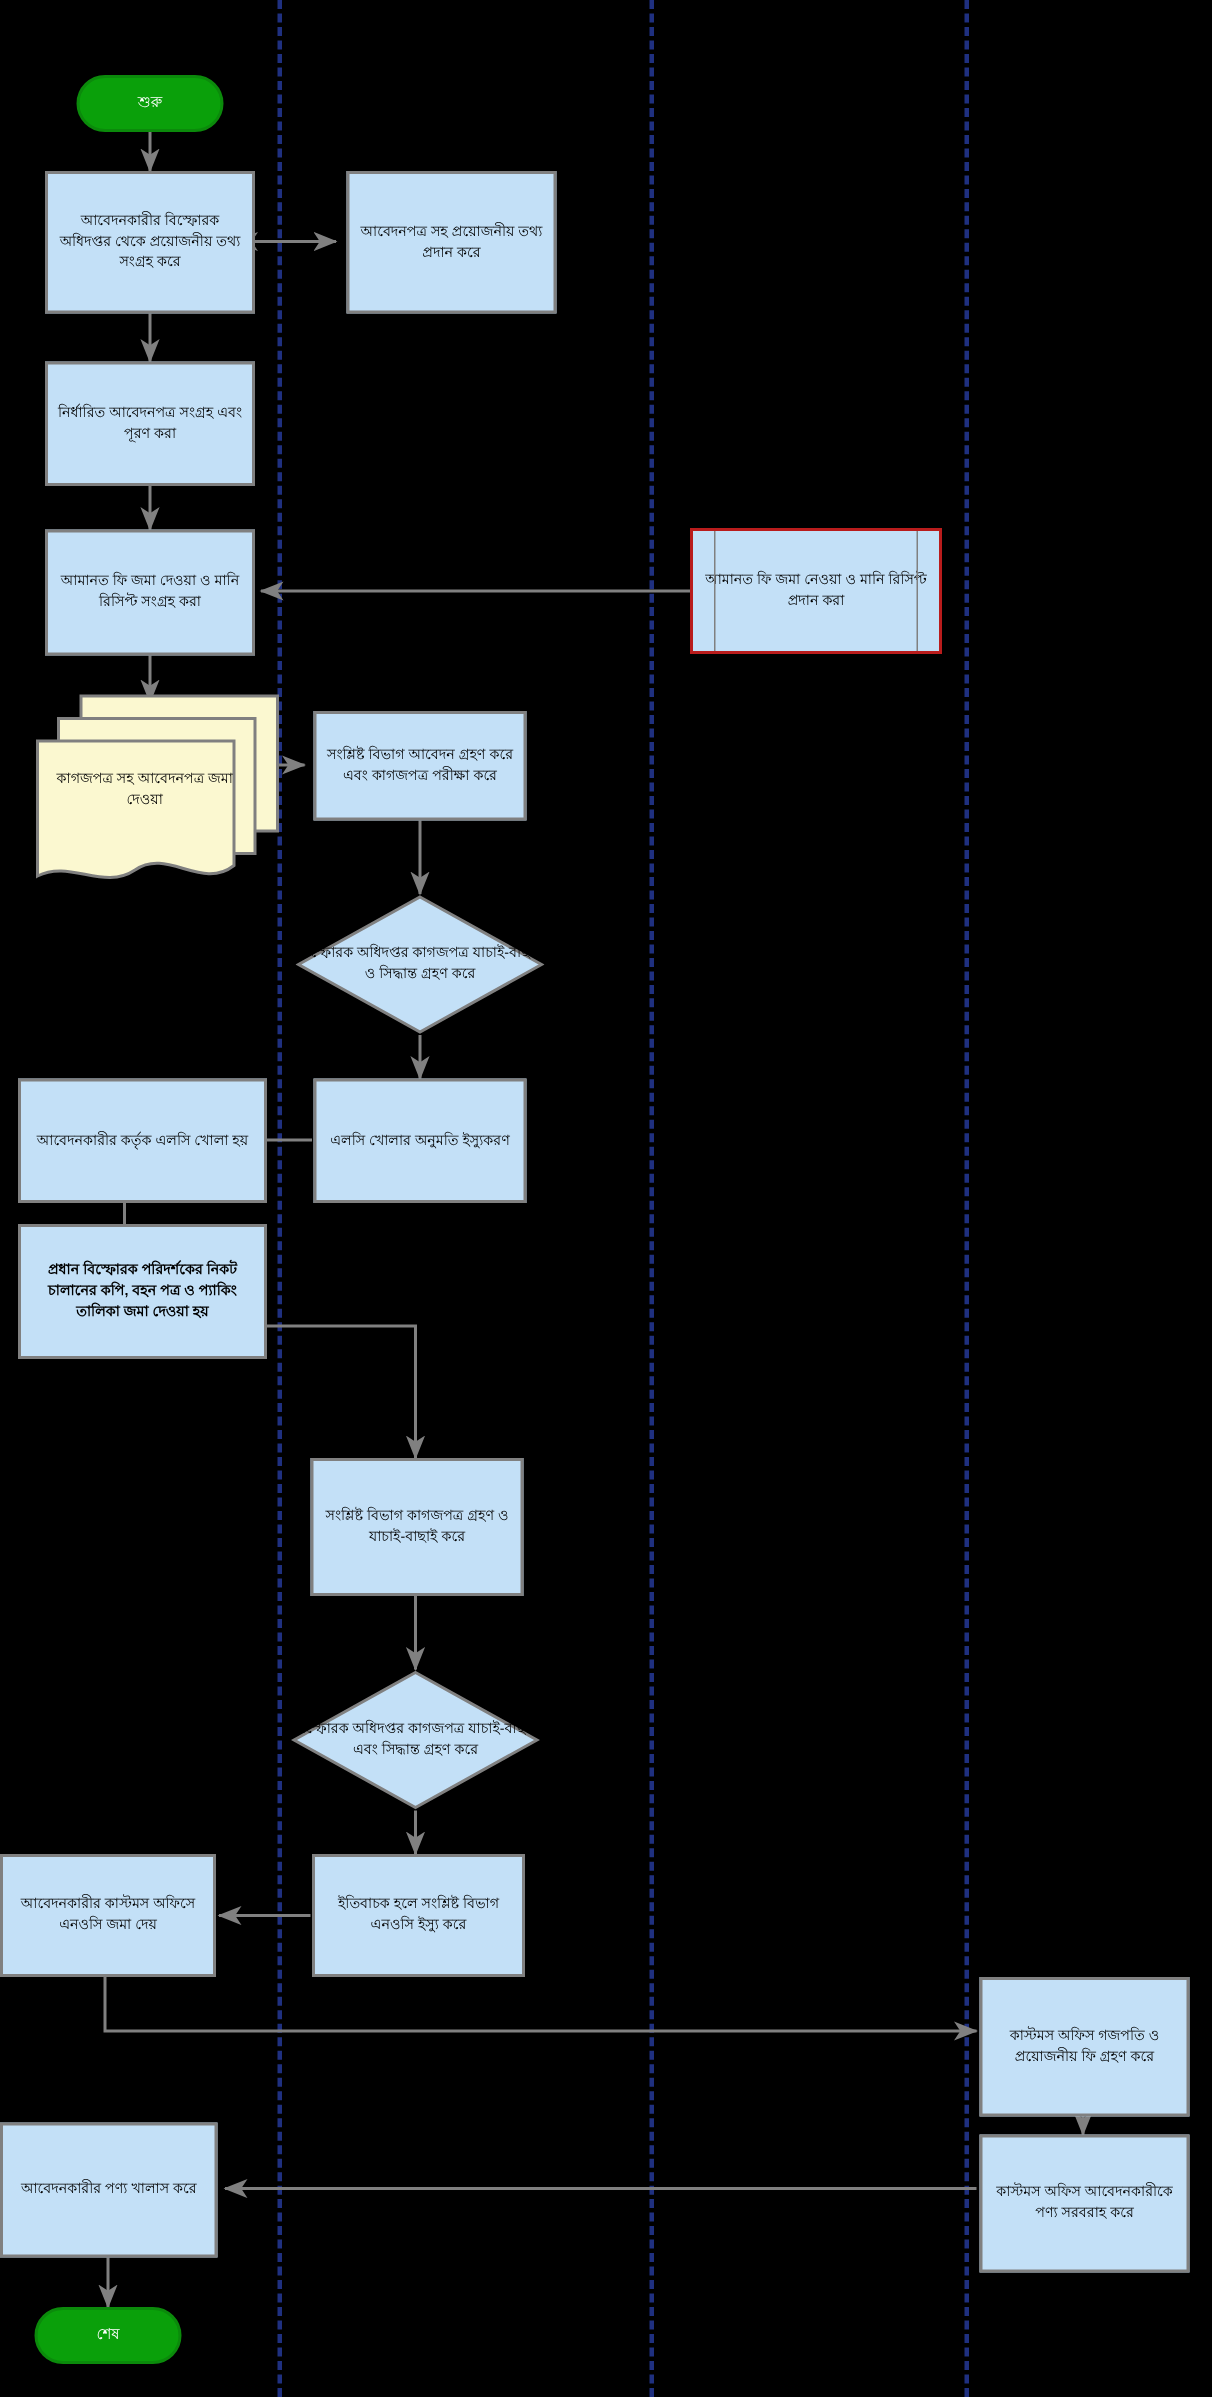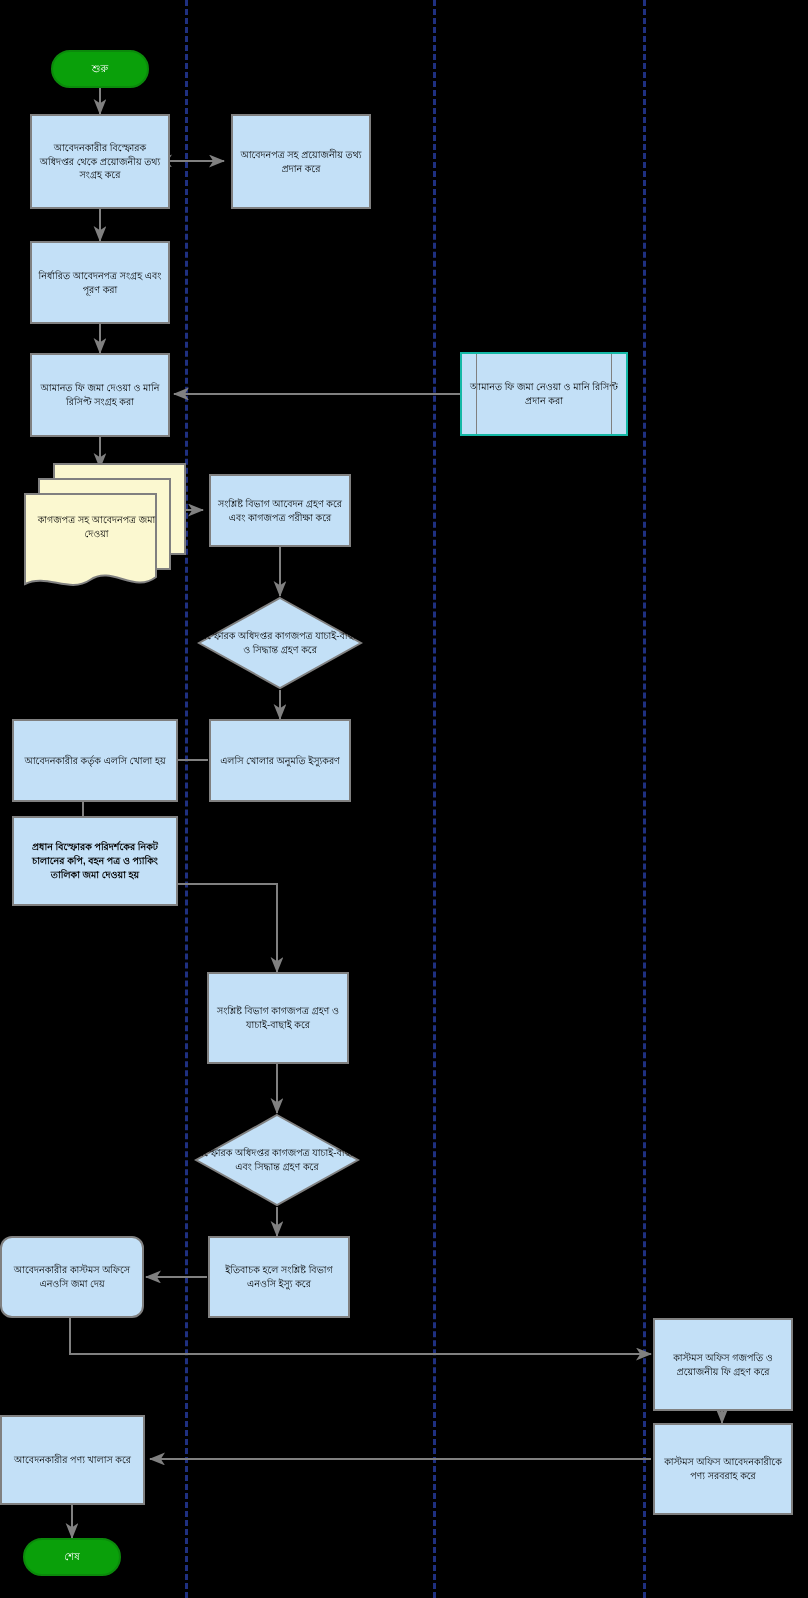--- a/index.html
+++ b/index.html
@@ -36,21 +36,21 @@
     font-size: 9.5px;
     line-height: 1.45;
     padding: 2px 4px;
   }
   .proc {
     background: #c3e0f7;
     border: 2px solid #808080;
   }
   .predef {
     background: #c3e0f7;
-    border: 2px solid #14b8a6;
+    border: 2px solid #b91c1c;
   }
   .predef .bar-l, .predef .bar-r {
     position: absolute;
     top: 0;
     bottom: 0;
     width: 0;
     border-left: 1.5px solid #808080;
   }
   .predef .bar-l { left: 14px; }
   .predef .bar-r { right: 14px; }
@@ -238,21 +238,21 @@
     </svg>
     <div class="decision-label">
       <span>বিস্ফোরক অধিদপ্তর কাগজপত্র  যাচাই-বাছাই এবং সিদ্ধান্ত গ্রহণ করে</span>
     </div>
   </div>
 
   <div class="node proc" style="left:208px; top:1236px; width:142px; height:82px;">
     <span>ইতিবাচক হলে সংশ্লিষ্ট বিভাগ  এনওসি ইস্যু করে</span>
   </div>
 
-  <div class="node proc" style="left:0px; top:1236px; width:144px; height:82px;border-radius:12px;">
+  <div class="node proc" style="left:0px; top:1236px; width:144px; height:82px;">
     <span>আবেদনকারীর কাস্টমস অফিসে এনওসি জমা দেয়</span>
   </div>
 
   <div class="node proc" style="left:653px; top:1318px; width:140px; height:93px;">
     <span>কাস্টমস অফিস গজপতি ও প্রয়োজনীয় ফি গ্রহণ করে</span>
   </div>
 
   <div class="node proc" style="left:653px; top:1423px; width:140px; height:92px;">
     <span>কাস্টমস অফিস আবেদনকারীকে  পণ্য সরবরাহ করে</span>
   </div>

